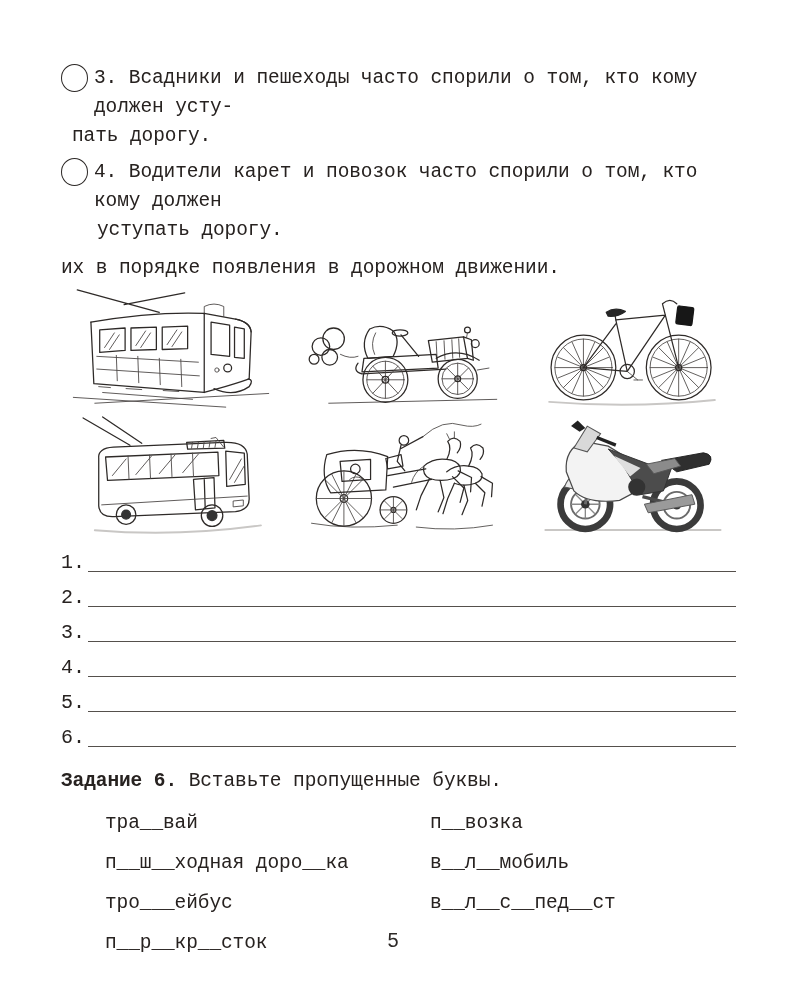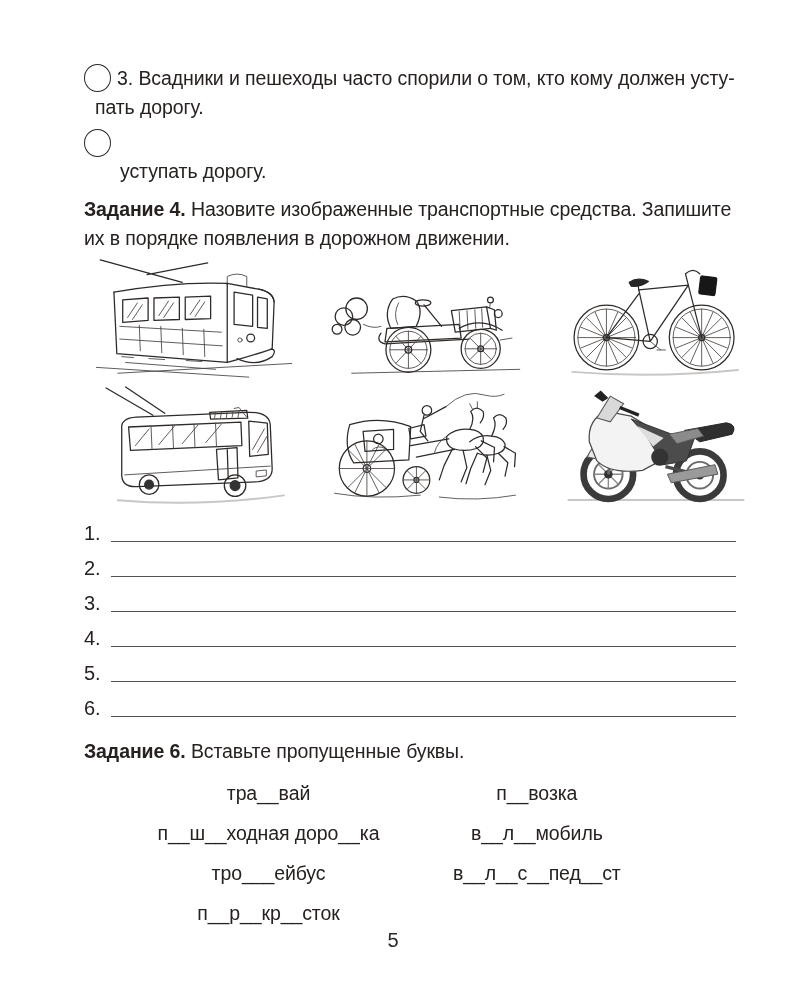--- a/index.html
+++ b/index.html
@@ -3,21 +3,21 @@
 <meta charset="utf-8">
 <style>
   html,body{margin:0;padding:0;background:#ffffff;}
   body{
     width:786px;height:1000px;
     font-family:"Liberation Sans", sans-serif;
     color:#272220;
     -webkit-font-smoothing:antialiased;
   }
   .page{position:relative;width:786px;height:1000px;overflow:hidden;background:#fff;}
-  .content{padding:64px 50px 0 84px;}
+  .content{padding:64px 50px 0 61px;font-family:Liberation Mono, monospace;}
 
   
   .option{font-size:19.5px;line-height:29px;letter-spacing:-0.1px;margin-bottom:7px;}
   .opt-line1{display:flex;align-items:flex-start;}
   .circle{flex:0 0 auto;width:27px;height:28px;border:1.8px solid #2c2826;border-radius:50%;margin-right:6px;background:#fff;box-sizing:border-box;}
   .opt-line2{margin-left:11px;}
   .opt-line2.indent{margin-left:36px;}
 
   
   .task-heading{font-size:19.5px;line-height:29px;letter-spacing:-0.1px;margin-top:9px;}
@@ -29,21 +29,21 @@
   .vcell svg{display:block;}
 
   
   .answers{margin-top:-4px;}
   .ans-row{display:flex;align-items:flex-end;height:35px;font-size:20px;}
   .ans-num{width:27px;flex:0 0 auto;line-height:22px;}
   .ans-line{flex:1;border-bottom:1.6px solid #55504c;margin-bottom:2px;height:20px;}
 
   
   .words{display:flex;margin-top:16px;}
-  .wcol{display:flex;flex-direction:column;align-items:center;}
+  .wcol{display:flex;flex-direction:column;}
   .wcol-left{width:325px;padding-left:44px;box-sizing:border-box;}
   .wcol-right{padding-left:44px;box-sizing:border-box;}
   .word{height:40px;font-size:19.5px;letter-spacing:-0.1px;white-space:nowrap;}
 
   .pagenum{position:absolute;left:0;right:0;bottom:48px;text-align:center;font-size:20px;color:#2c2826;}
 
   .sk{fill:none;stroke:#2e2a28;stroke-width:1.3;stroke-linecap:round;stroke-linejoin:round;}
   .sk-thin{fill:none;stroke:#4a4644;stroke-width:0.9;stroke-linecap:round;}
   .shadow{fill:none;stroke:#c9c7c5;stroke-width:2;stroke-linecap:round;}
 </style>
@@ -57,26 +57,26 @@
       <div class="opt-line1">
         <span class="circle"></span>
         <span>3. Всадники и пешеходы часто спорили о том, кто кому должен усту-</span>
       </div>
       <div class="opt-line2">пать дорогу.</div>
     </div>
 
     <div class="option">
       <div class="opt-line1">
         <span class="circle"></span>
+        <span>4. Водители карет и повозок часто спорили о том, кто кому должен</span>
       </div>
       <div class="opt-line2 indent">уступать дорогу.</div>
     </div>
 
     <div class="task-heading">
-      <div><b>Задание 4.</b> <span>Назовите изображенные транспортные средства. Запишите</span></div>
       <div>их в порядке появления в дорожном движении.</div>
     </div>
 
     <div class="vehicles">
 
       <div class="vcell">
         <svg width="208" height="127" viewBox="0 0 210 130">
           <g class="sk">
             <path class="sk-thin" d="M4 114 L160 124 M26 120 L204 110"></path>
             <path d="M92 27 L8 4 M56 19 L118 7"></path>

